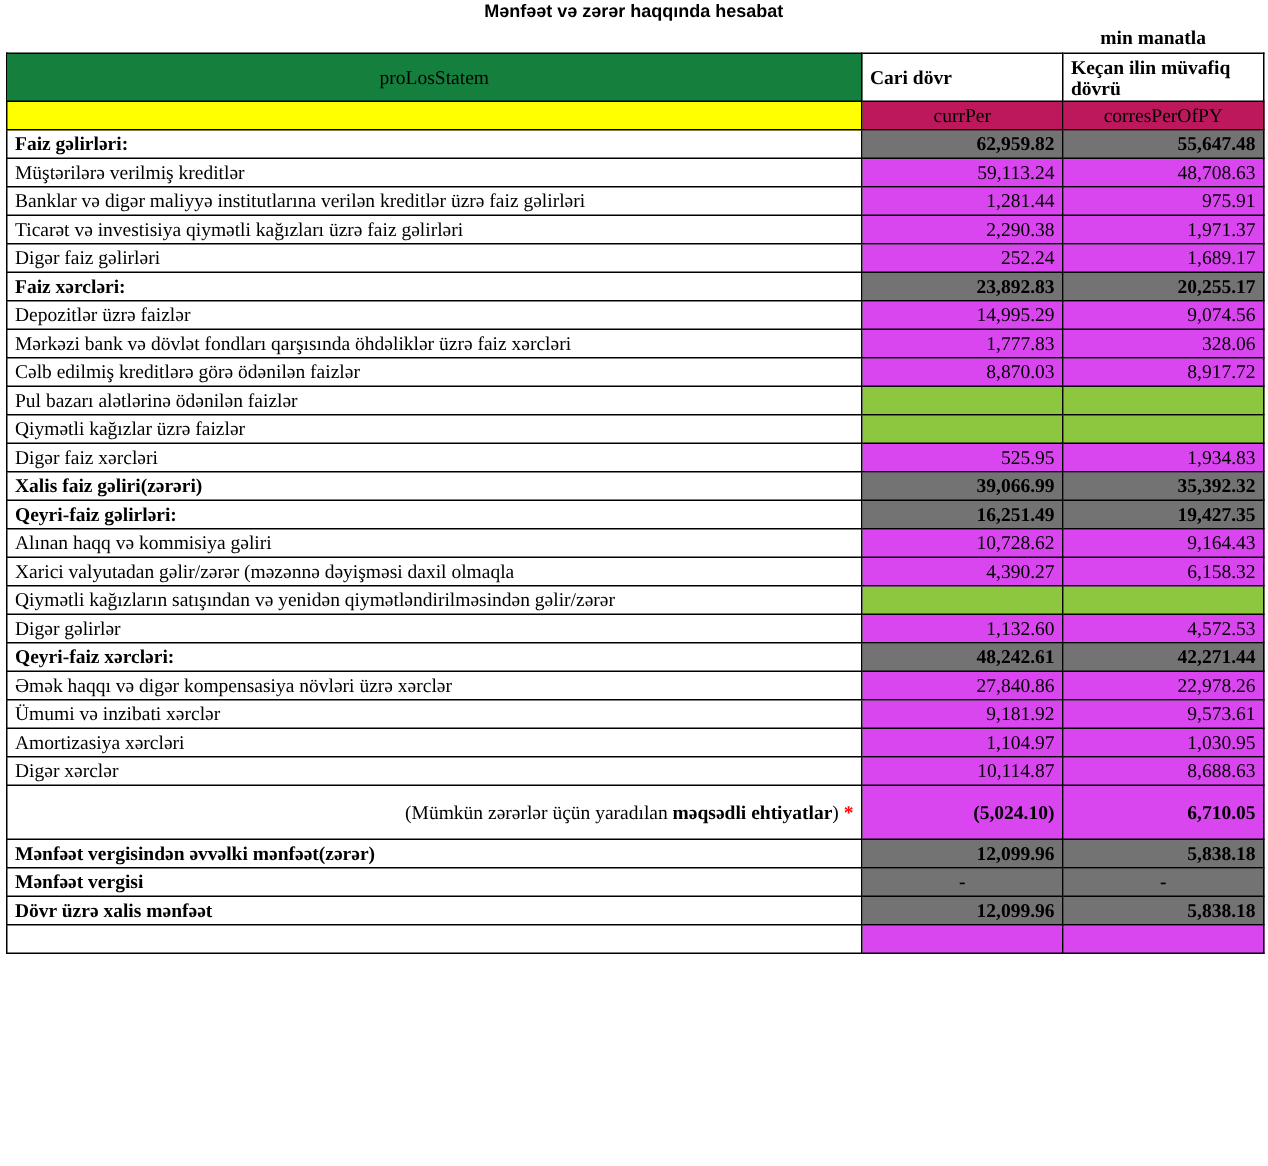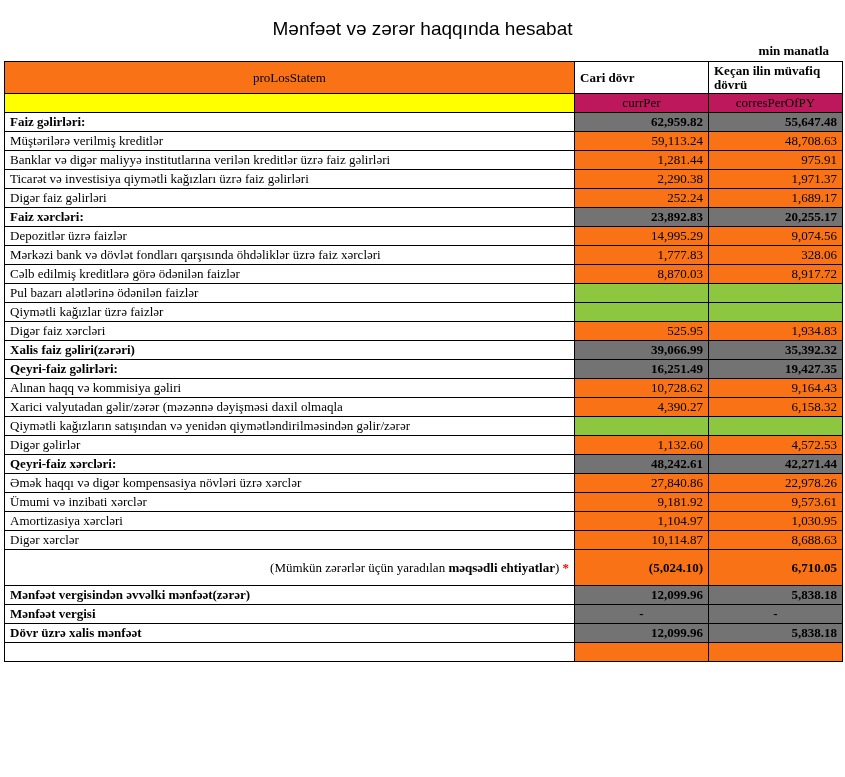--- a/index.html
+++ b/index.html
@@ -15,31 +15,31 @@
     overflow: hidden;
   }
   .page {
     position: relative;
     width: 845px;
     height: 777px;
   }
   .doc-title {
     text-align: center;
     font-family: "Liberation Sans", sans-serif;
-    font-weight: normal;
-    font-size: 19px;
-    padding-top: 18px;
+    font-weight: bold;
+    font-size: 12px;
+    padding-top: 0;
     padding-bottom: 3px;
     letter-spacing: 0px;
   }
   .unit-row {
     text-align: right;
     font-weight: bold;
     font-size: 13px;
-    padding-right: 16px;
+    padding-right: 41px;
     padding-bottom: 2px;
     font-family: "Liberation Serif", serif;
   }
   table.report {
     border-collapse: collapse;
     width: 838px;
     margin-left: 4px;
     table-layout: fixed;
   }
   table.report td, table.report th {
@@ -49,21 +49,21 @@
     padding: 2px 5px;
     vertical-align: middle;
     height: 19px;
     box-sizing: border-box;
   }
   col.c-label { width: 570px; }
   col.c-cur   { width: 134px; }
   col.c-prev  { width: 134px; }
 
   .hdr-label {
-    background: #f97316;
+    background: #15803d;
     text-align: center;
     font-weight: normal;
     font-size: 14px;
     height: 62px;
   }
   .hdr-col {
     background: #ffffff;
     text-align: left;
     font-weight: bold;
     font-size: 13px;
@@ -80,21 +80,21 @@
     font-size: 13px;
     height: 20px;
   }
   td.label {
     text-align: left;
     background: #ffffff;
     margin-left: 43px;
   }
   td.num {
     text-align: right;
-    background: #f97316;
+    background: #d946ef;
     padding-right: 18px;
     font-size: 13px;
   }
   tr.bold td.label, tr.bold td.num {
     font-weight: bold;
   }
   tr.bold td.num {
     background: #737373;
   }
   td.num.empty { background: #8dc63f; }

